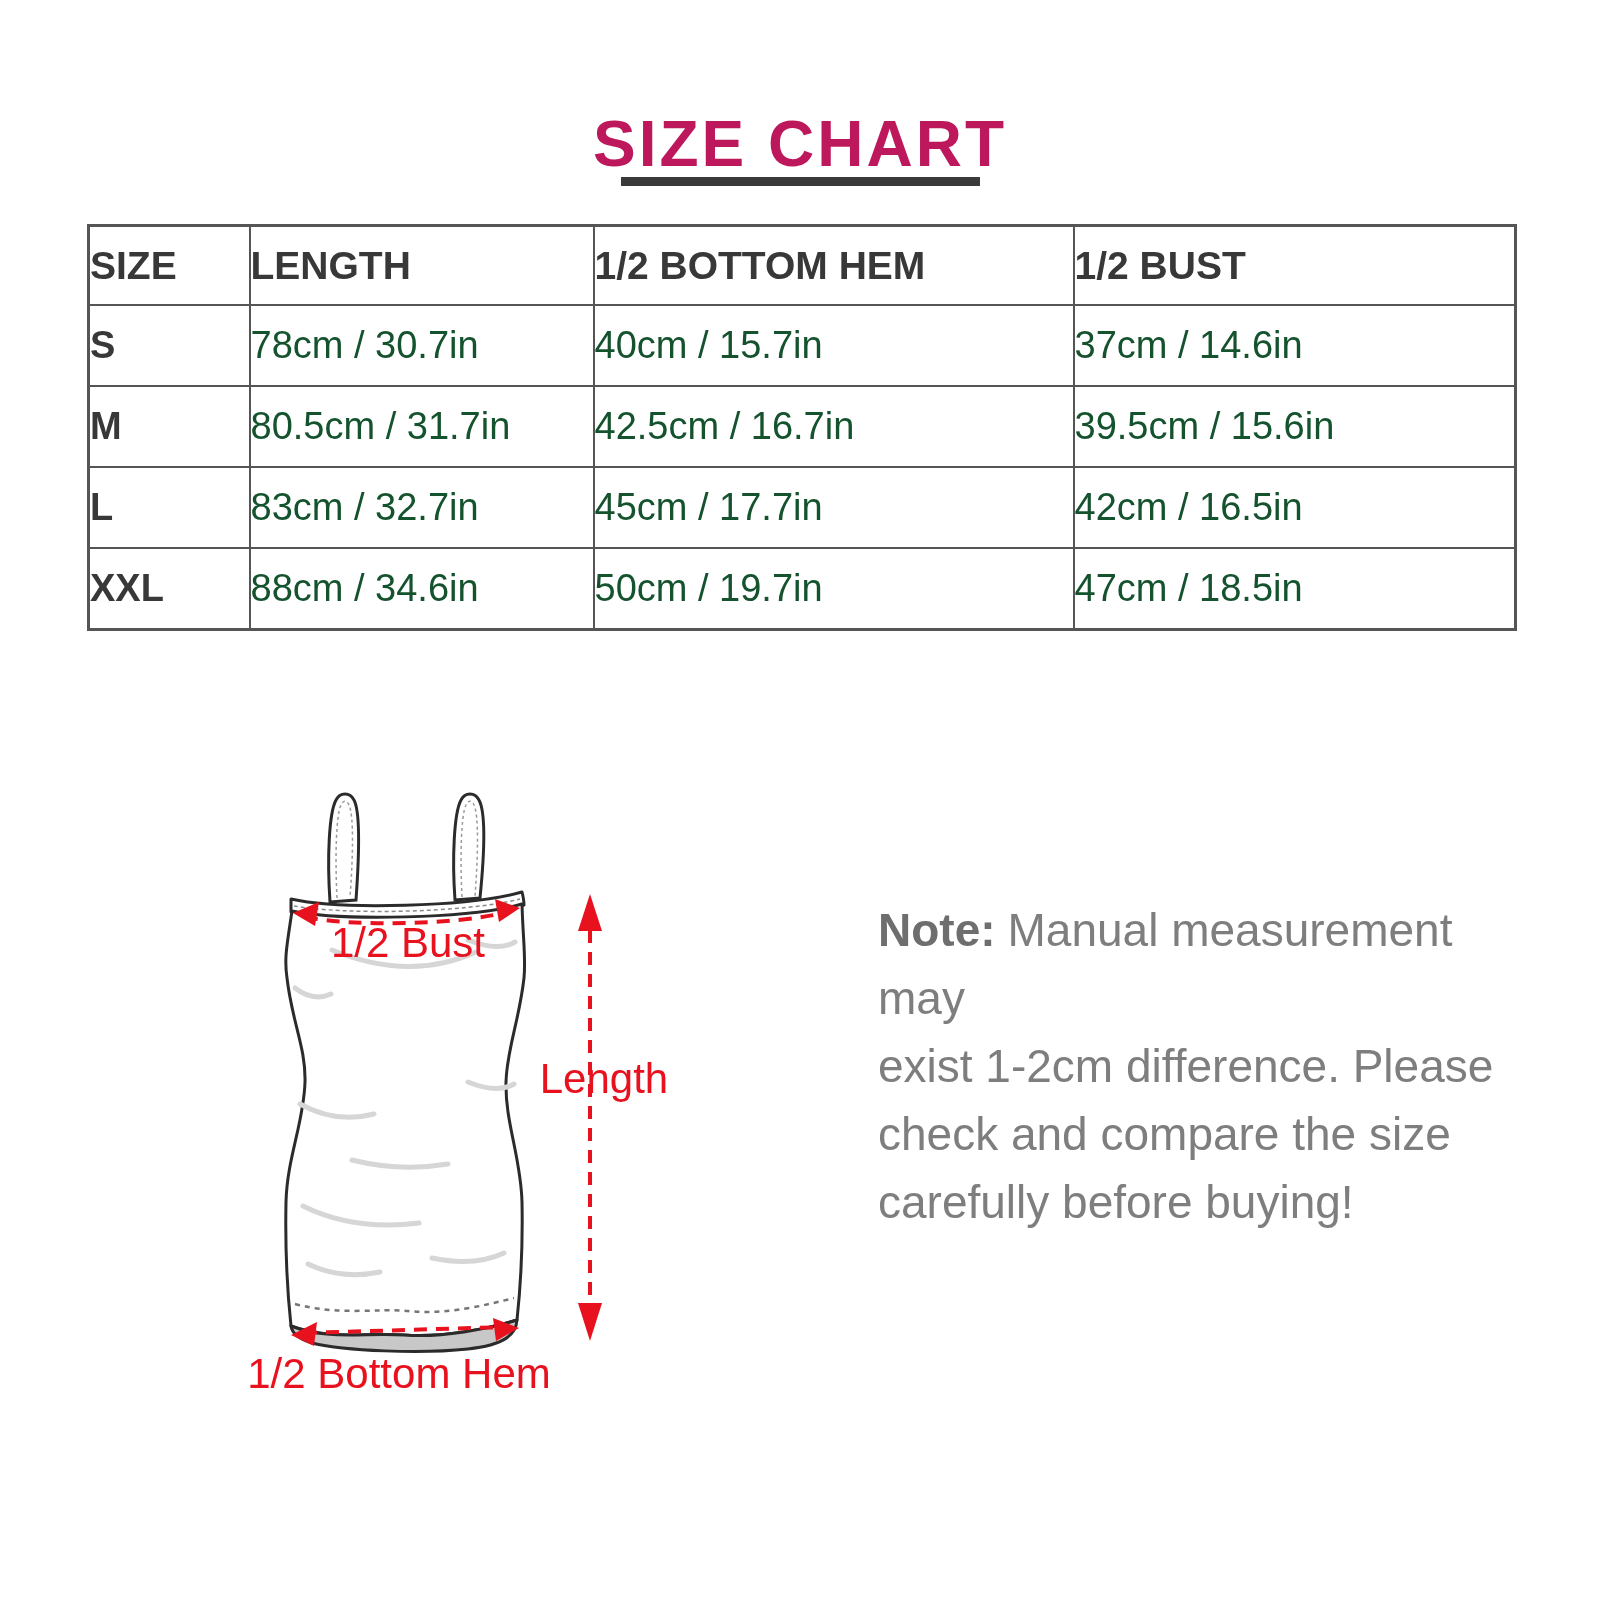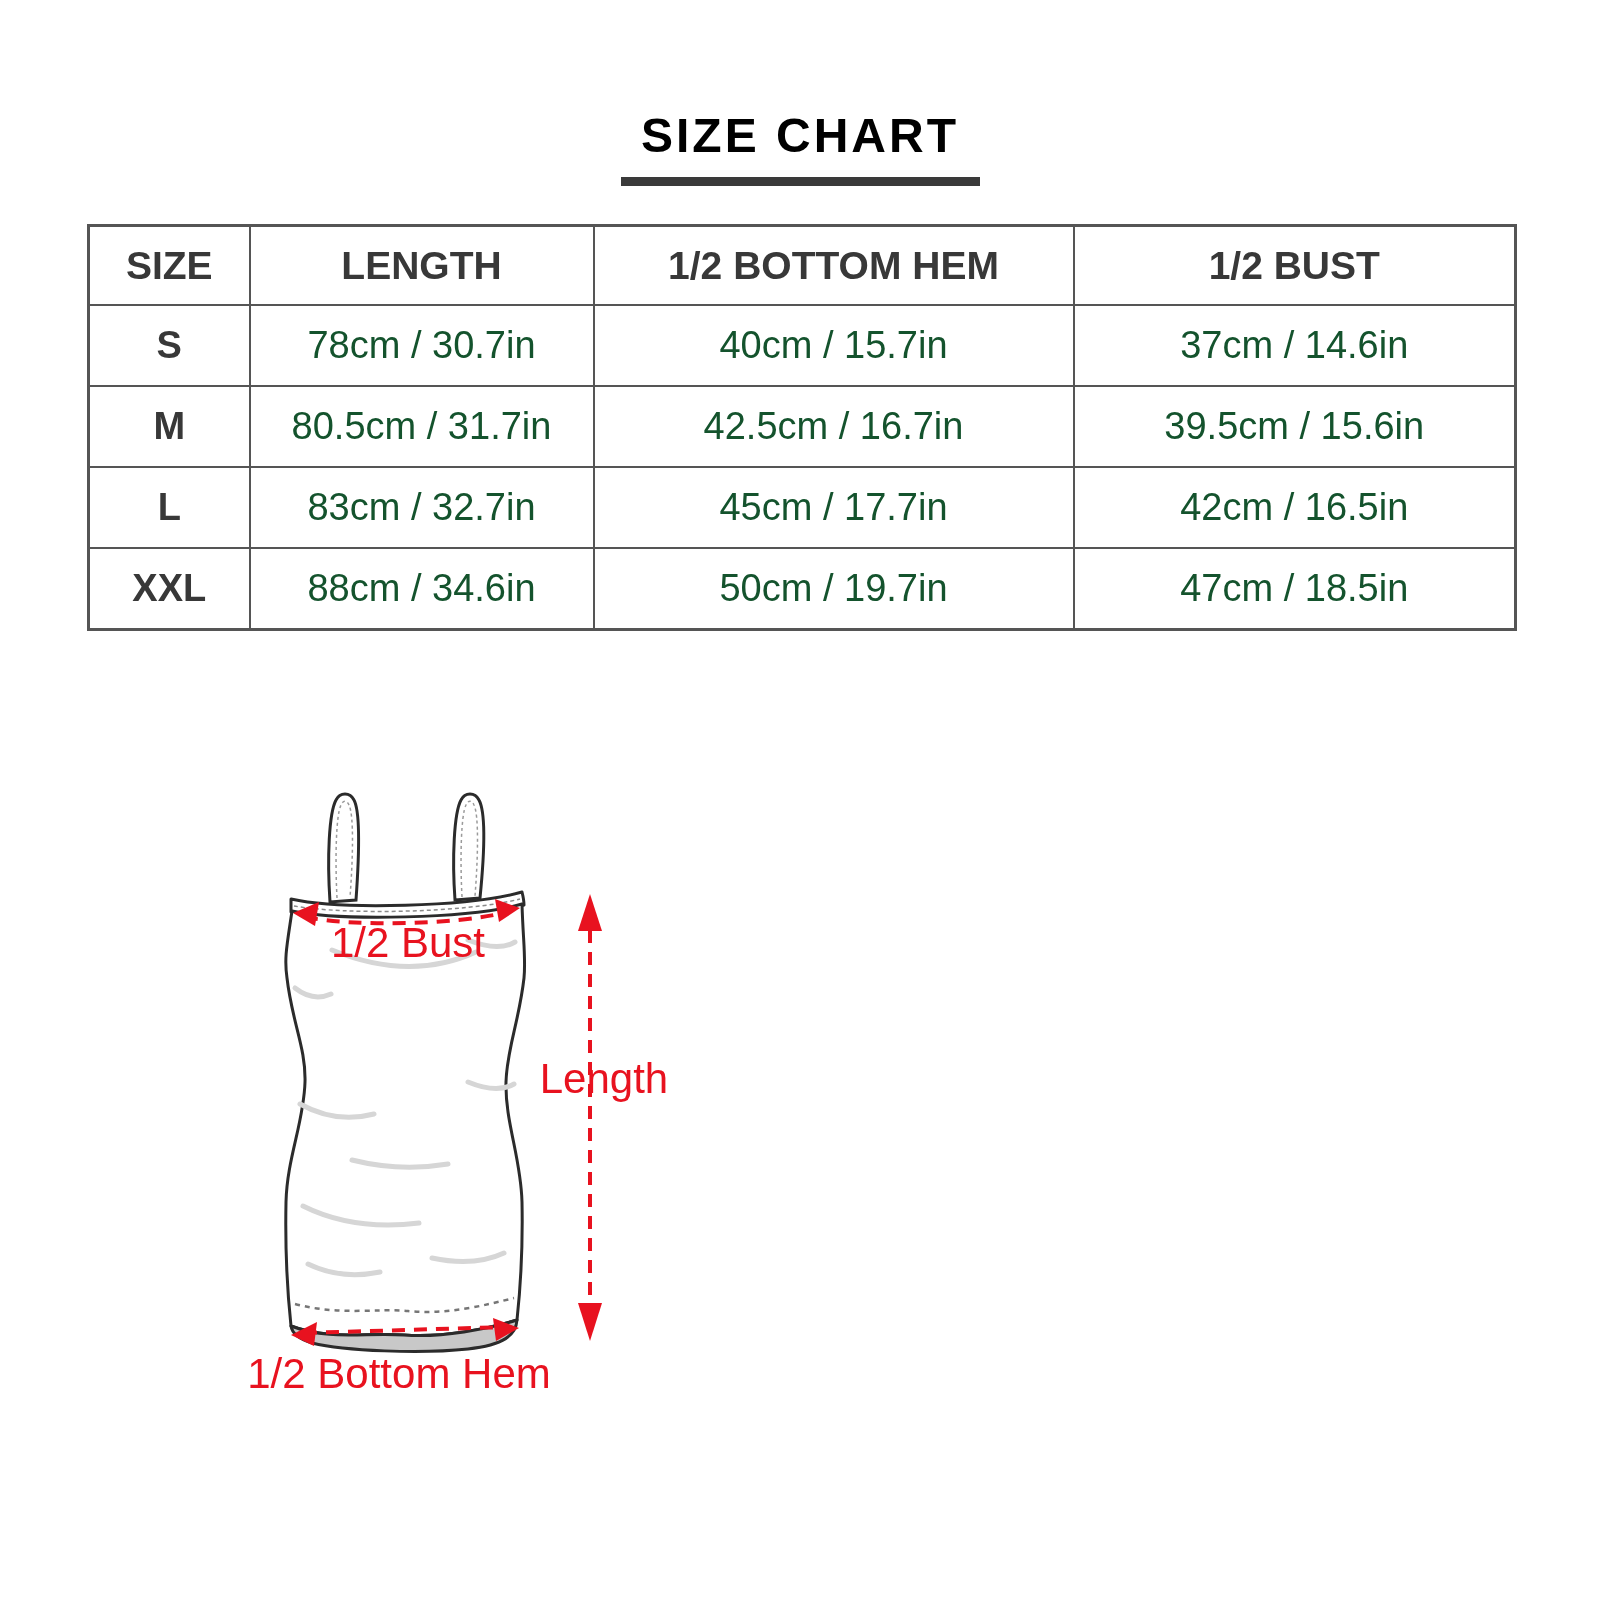--- a/index.html
+++ b/index.html
@@ -3,33 +3,33 @@
 <meta charset="utf-8">
 <style>
   html,body{margin:0;padding:0;background:#ffffff;}
   .canvas{
     position:relative;width:1600px;height:1600px;background:#ffffff;overflow:hidden;
     font-family:"Liberation Sans", sans-serif;
   }
   
   .page-title{
     position:absolute;top:112px;left:0;width:1600px;text-align:center;
-    font-size:48px;font-weight:bold;letter-spacing:3px;color:#000000;line-height:1;
+    font-size:64px;font-weight:bold;letter-spacing:3px;color:#be185d;line-height:1;
   }
   .title-underline{
     position:absolute;top:177px;left:621px;width:359px;height:9px;background:#3a3a3a;
   }
   
   table.size-table{
     position:absolute;left:87px;top:224px;width:1427px;
     border-collapse:collapse;table-layout:fixed;
     border:3px solid #555555;
   }
   table.size-table th, table.size-table td{
-    border:2px solid #555555;text-align:center;vertical-align:middle;
+    border:2px solid #555555;text-align:left;vertical-align:middle;
     padding:0;height:79px;overflow:hidden;white-space:nowrap;
   }
   table.size-table th{
     font-size:39px;font-weight:bold;color:#383838;height:77px;
   }
   td.size-cell{font-size:38px;font-weight:bold;color:#383838;}
   td.val-cell{font-size:38px;font-weight:normal;color:#14532d;}
   col.c1{width:161px;} col.c2{width:344px;} col.c3{width:480px;} col.c4{width:442px;}
   
   svg.dress{position:absolute;left:230px;top:760px;width:460px;height:660px;}
@@ -158,14 +158,20 @@
       <path d="M304,1333 L506,1327" fill="none" stroke-width="4" stroke-dasharray="13 9"></path>
       <polygon points="291,1335 317,1322 314,1346" stroke="none"></polygon>
       <polygon points="519,1328 493,1318 496,1341" stroke="none"></polygon>
     </g>
   </svg>
 
   <div class="red-label bust-label">1/2 Bust</div>
   <div class="red-label length-label">Length</div>
   <div class="red-label hem-label">1/2 Bottom Hem</div>
 
+  <div class="note">
+    <div class="note-line"><span class="note-label">Note:</span><span>Manual measurement may</span></div>
+    <div class="note-line">exist 1-2cm difference. Please</div>
+    <div class="note-line">check and compare the size</div>
+    <div class="note-line">carefully before buying!</div>
+  </div>
 
 </div>
 
 </body></html>

